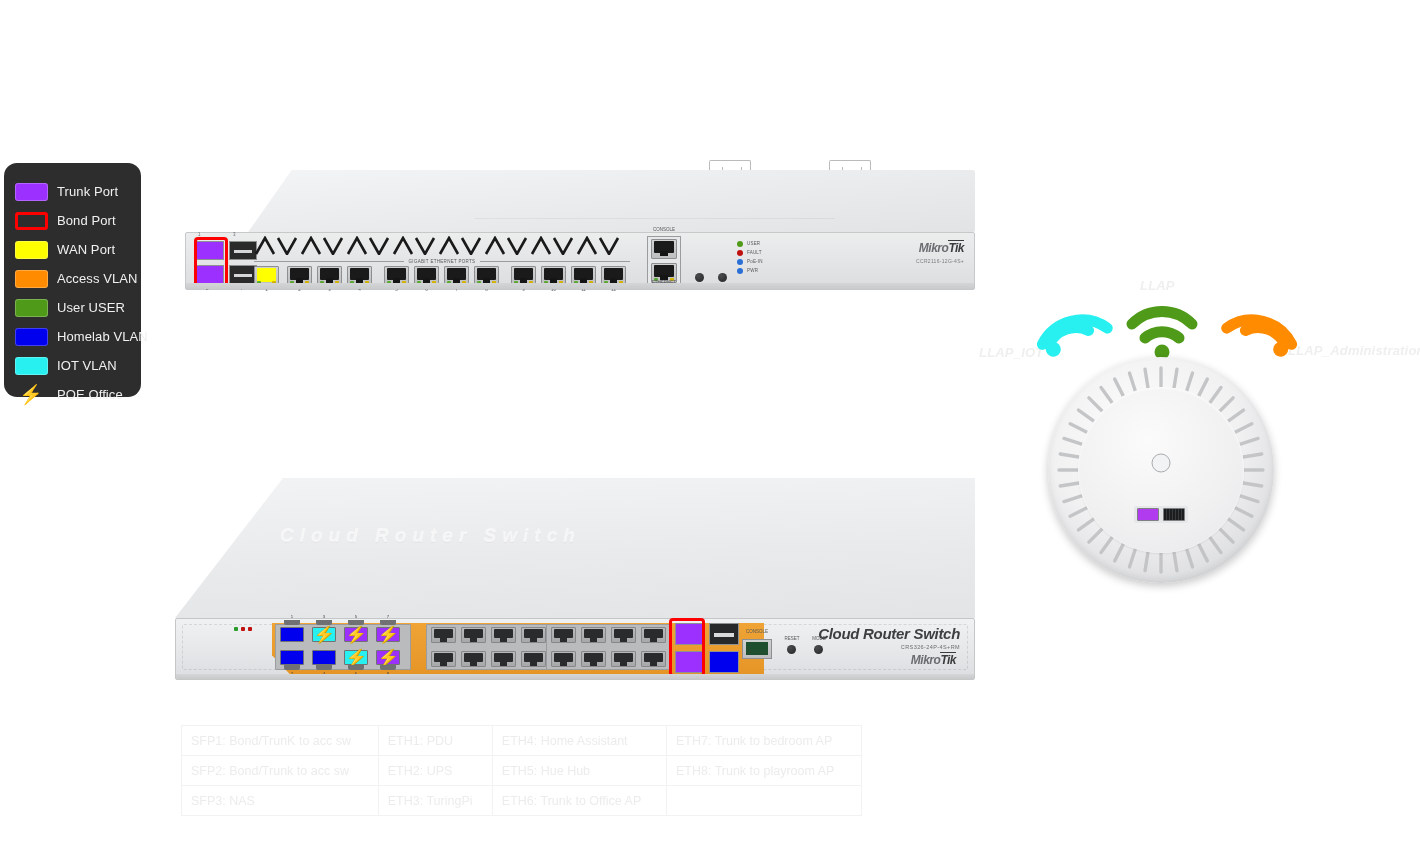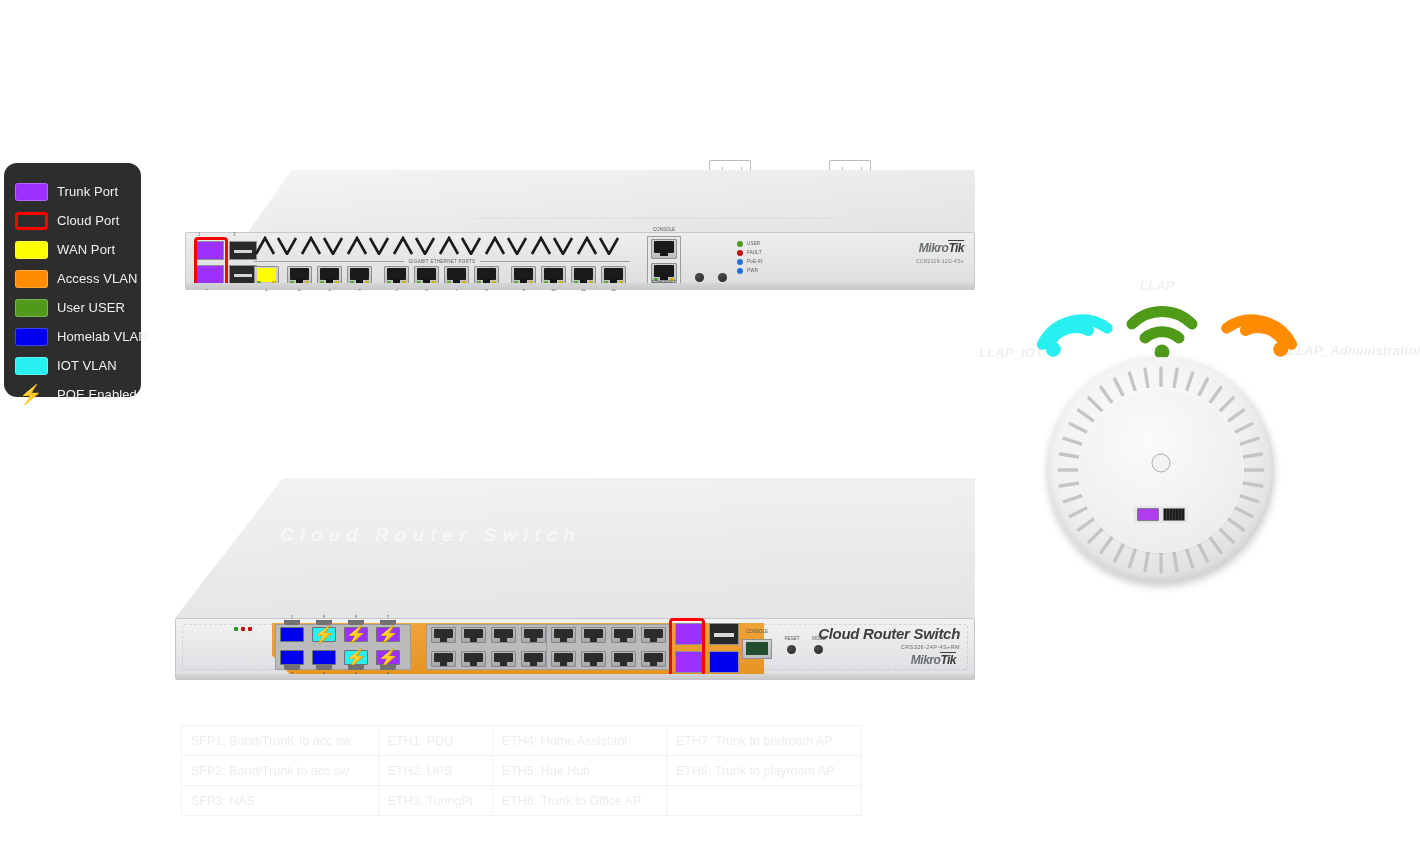--- a/index.html
+++ b/index.html
@@ -264,21 +264,21 @@
 
 <div id="stage">
 
   <div id="legend">
     <div class="legend-row">
       <div class="swatch" style="background:#9b30ff"></div>
       <span class="legend-label">Trunk Port</span>
     </div>
     <div class="legend-row">
       <div class="swatch bond"></div>
-      <span class="legend-label">Cloud Port</span>
+      <span class="legend-label">Bond Port</span>
     </div>
     <div class="legend-row">
       <div class="swatch" style="background:#ffff00"></div>
       <span class="legend-label">WAN Port</span>
     </div>
     <div class="legend-row">
       <div class="swatch" style="background:#ff8c00"></div>
       <span class="legend-label">Access VLAN</span>
     </div>
     <div class="legend-row">
@@ -288,21 +288,21 @@
     <div class="legend-row">
       <div class="swatch" style="background:#0000ee"></div>
       <span class="legend-label">Homelab VLAN</span>
     </div>
     <div class="legend-row">
       <div class="swatch" style="background:#29f0f0"></div>
       <span class="legend-label">IOT VLAN</span>
     </div>
     <div class="legend-row">
       <div class="bolt-swatch">⚡</div>
-      <span class="legend-label">POE Enabled</span>
+      <span class="legend-label">POE Office</span>
     </div>
   </div>
 
   <div id="router">
     <div class="rtr-ear e1"></div>
     <div class="rtr-ear e2"></div>
     <div class="rtr-top">
       <div class="rtr-lid-line"></div>
     </div>
 

